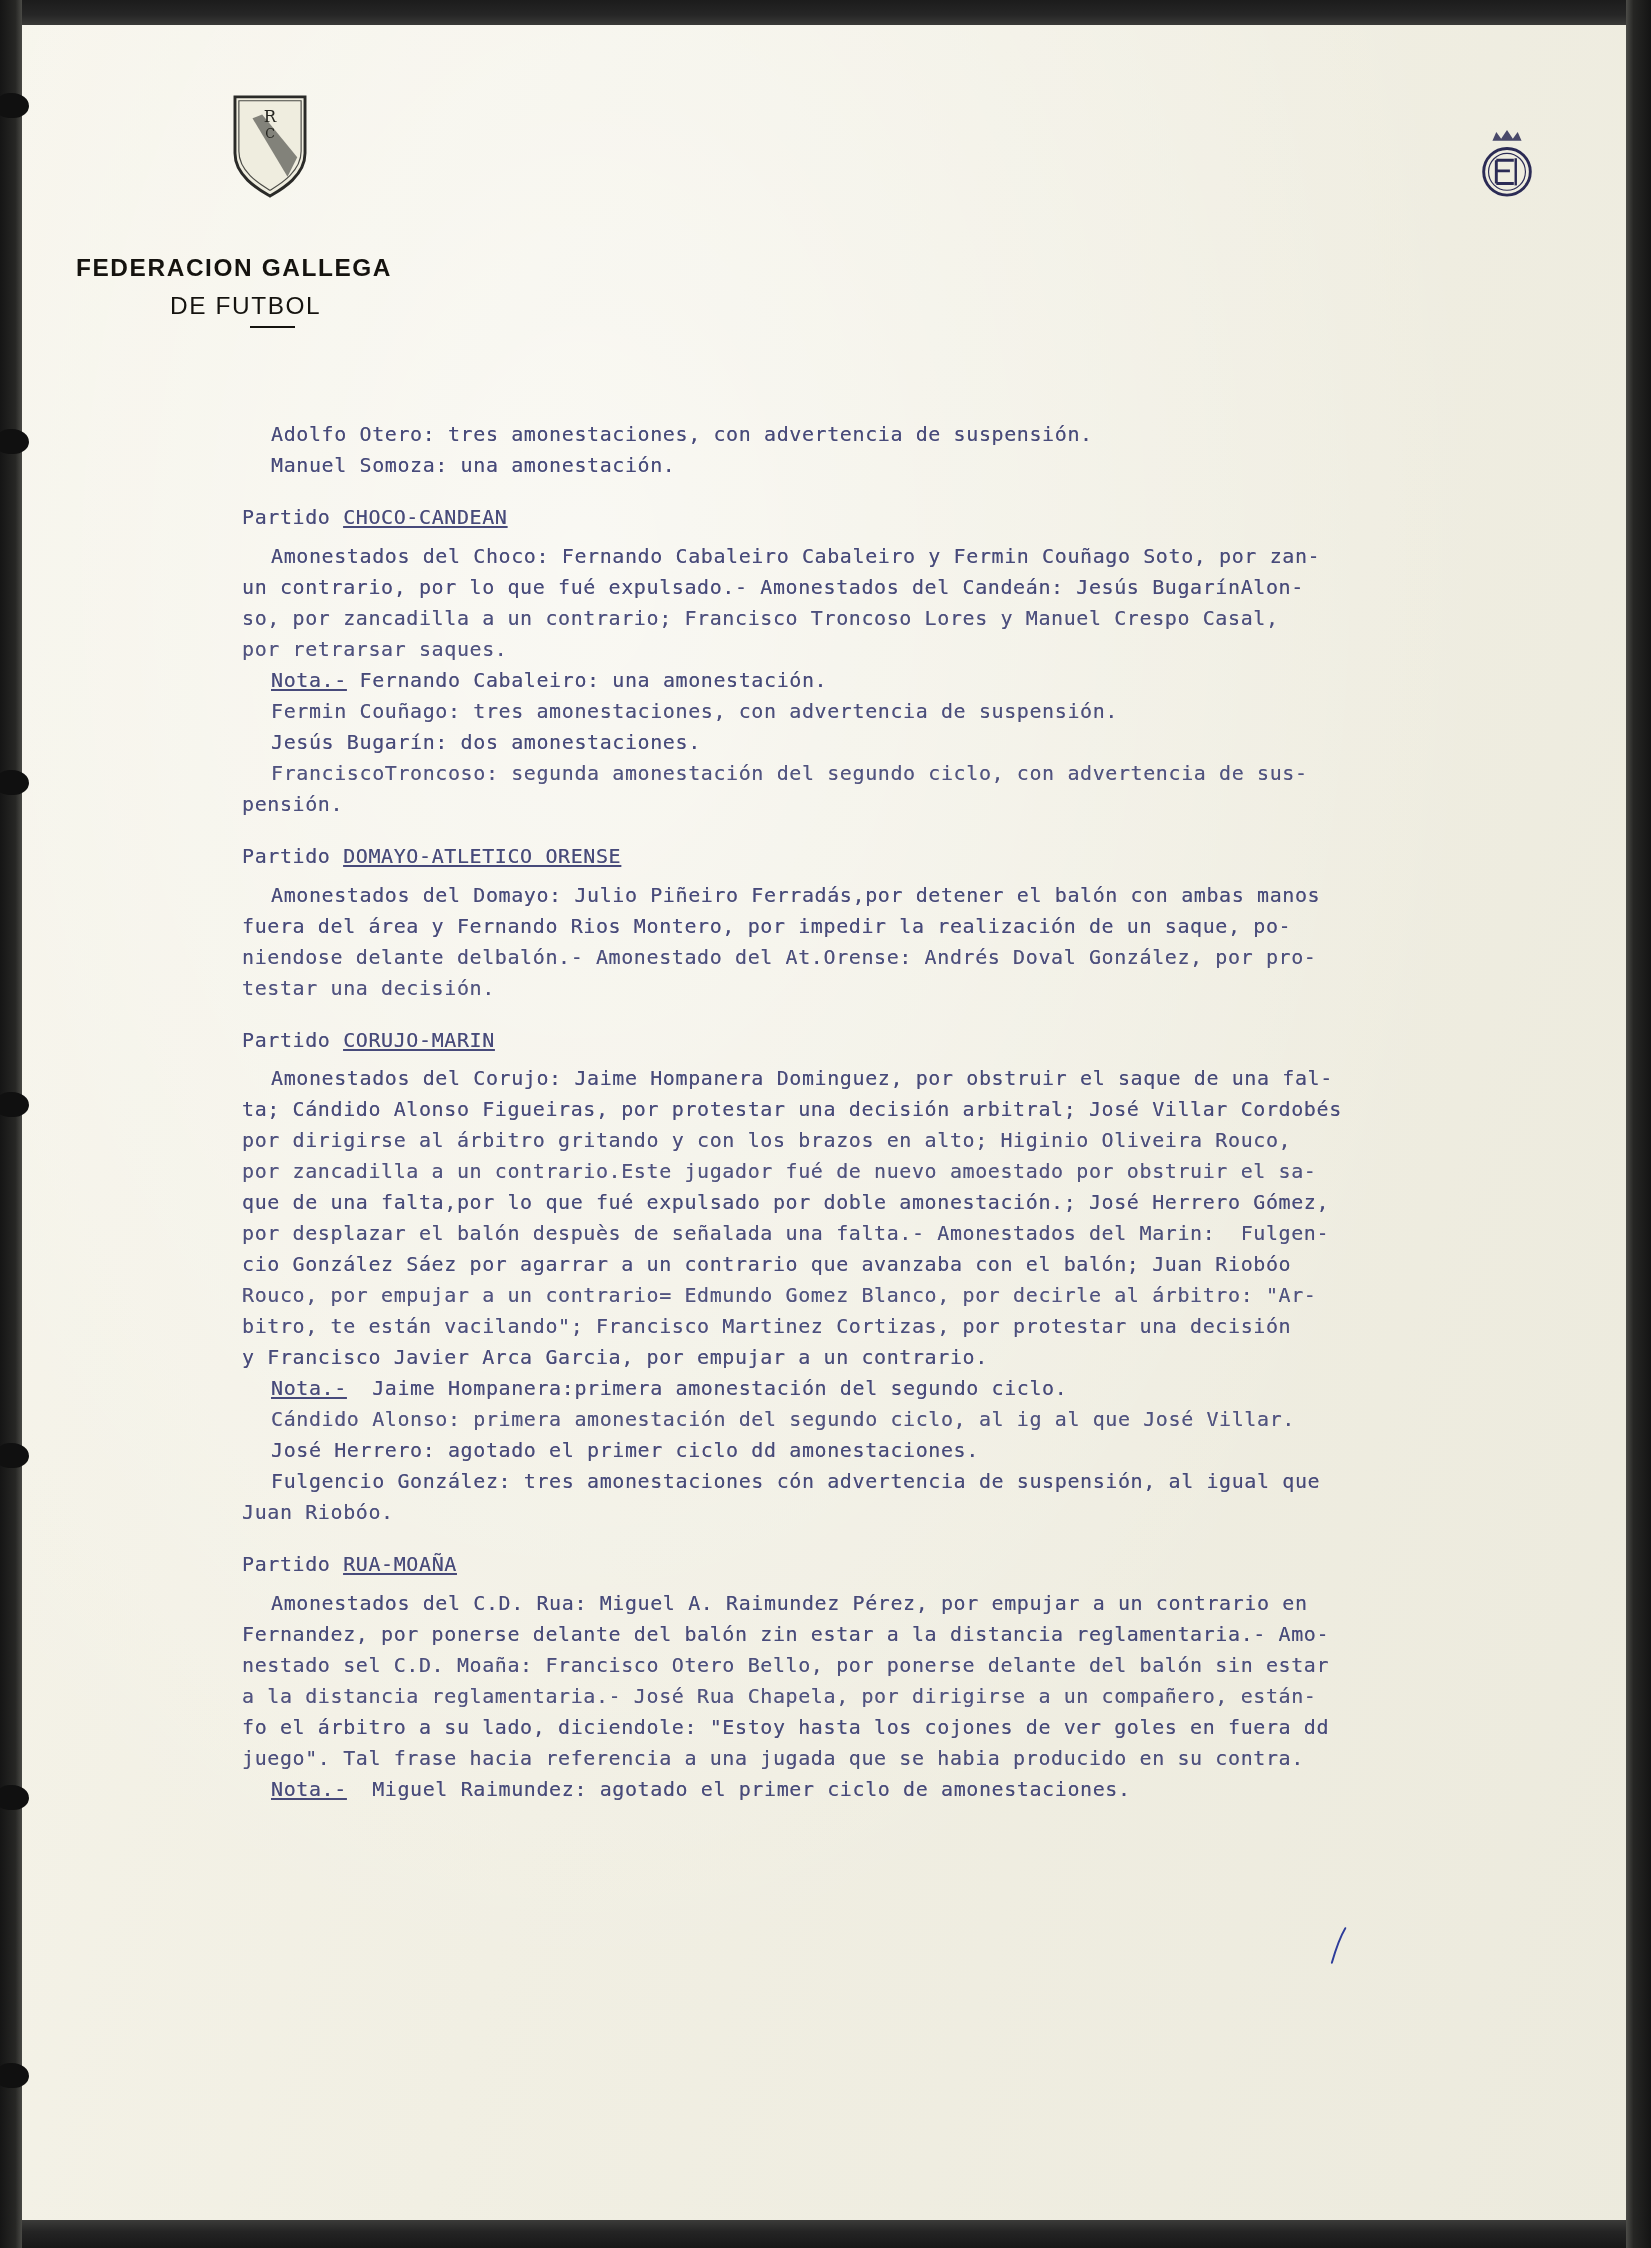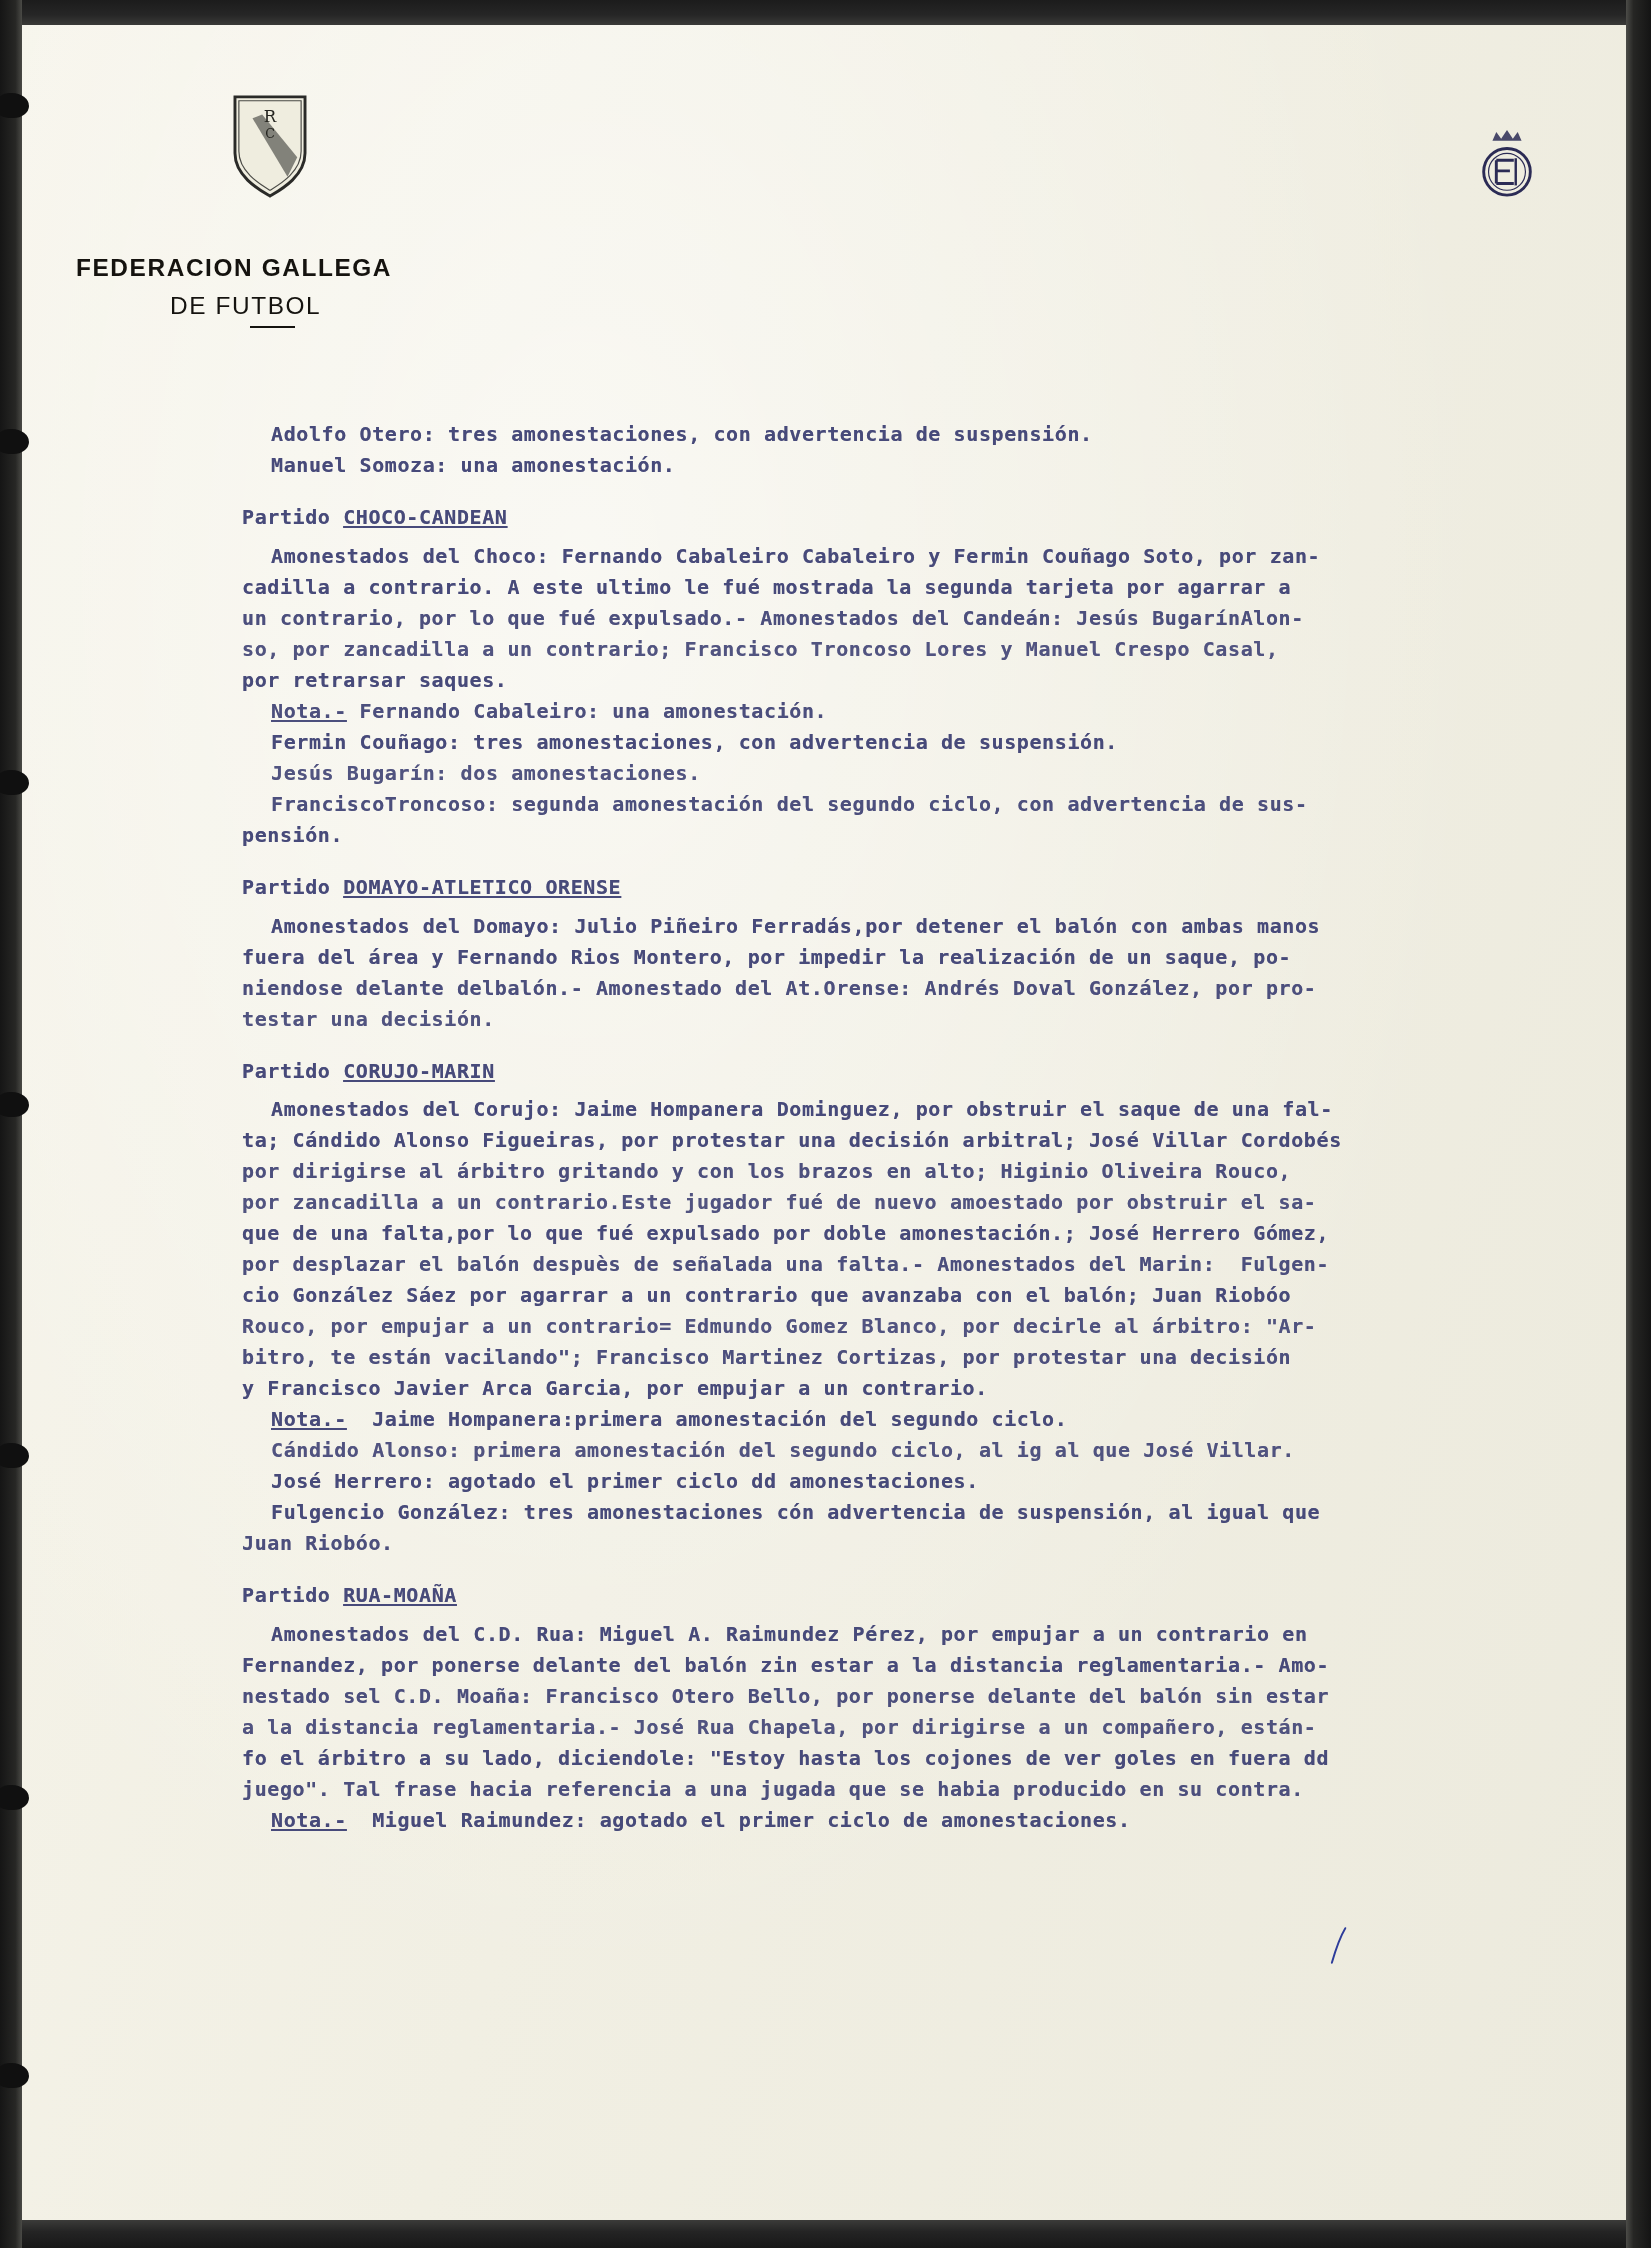--- a/index.html
+++ b/index.html
@@ -96,21 +96,20 @@
   .body-text {
     position: absolute;
     left: 242px;
     top: 419px;
     width: 1321px;
     color: #474a7a;
     font-size: 20px;
     line-height: 31px;
     letter-spacing: 0.6px;
     text-shadow: 0 0 0.6px rgba(60,62,110,0.55);
-    font-weight: bold;
   }
   .block { margin-bottom: 0; }
   .block + .block { margin-top: 21px; }
   .lines .ln { white-space: pre; }
   .ind { padding-left: 29px; }
   .heading {
     padding-left: 0;
     margin-bottom: 7.8px;
   }
   .heading .u {
@@ -179,21 +178,20 @@
       <div class="lines">
         <div class="ln ind">Adolfo Otero: tres amonestaciones, con advertencia de suspensión.</div>
         <div class="ln ind">Manuel Somoza: una amonestación.</div>
       </div>
     </div>
 
     <div class="block">
       <div class="ln heading ind"><span>Partido </span><span class="u">CHOCO-CANDEAN</span></div>
       <div class="lines">
         <div class="ln ind">Amonestados del Choco: Fernando Cabaleiro Cabaleiro y Fermin Couñago Soto, por zan-</div>
-        <div class="ln">cadilla a contrario. A este ultimo le fué mostrada la segunda tarjeta por agarrar a</div>
         <div class="ln">un contrario, por lo que fué expulsado.- Amonestados del Candeán: Jesús BugarínAlon-</div>
         <div class="ln">so, por zancadilla a un contrario; Francisco Troncoso Lores y Manuel Crespo Casal,</div>
         <div class="ln">por retrarsar saques.</div>
         <div class="ln ind nota"><u>Nota.-</u> Fernando Cabaleiro: una amonestación.</div>
         <div class="ln ind">Fermin Couñago: tres amonestaciones, con advertencia de suspensión.</div>
         <div class="ln ind">Jesús Bugarín: dos amonestaciones.</div>
         <div class="ln ind">FranciscoTroncoso: segunda amonestación del segundo ciclo, con advertencia de sus-</div>
         <div class="ln">pensión.</div>
       </div>
     </div>

